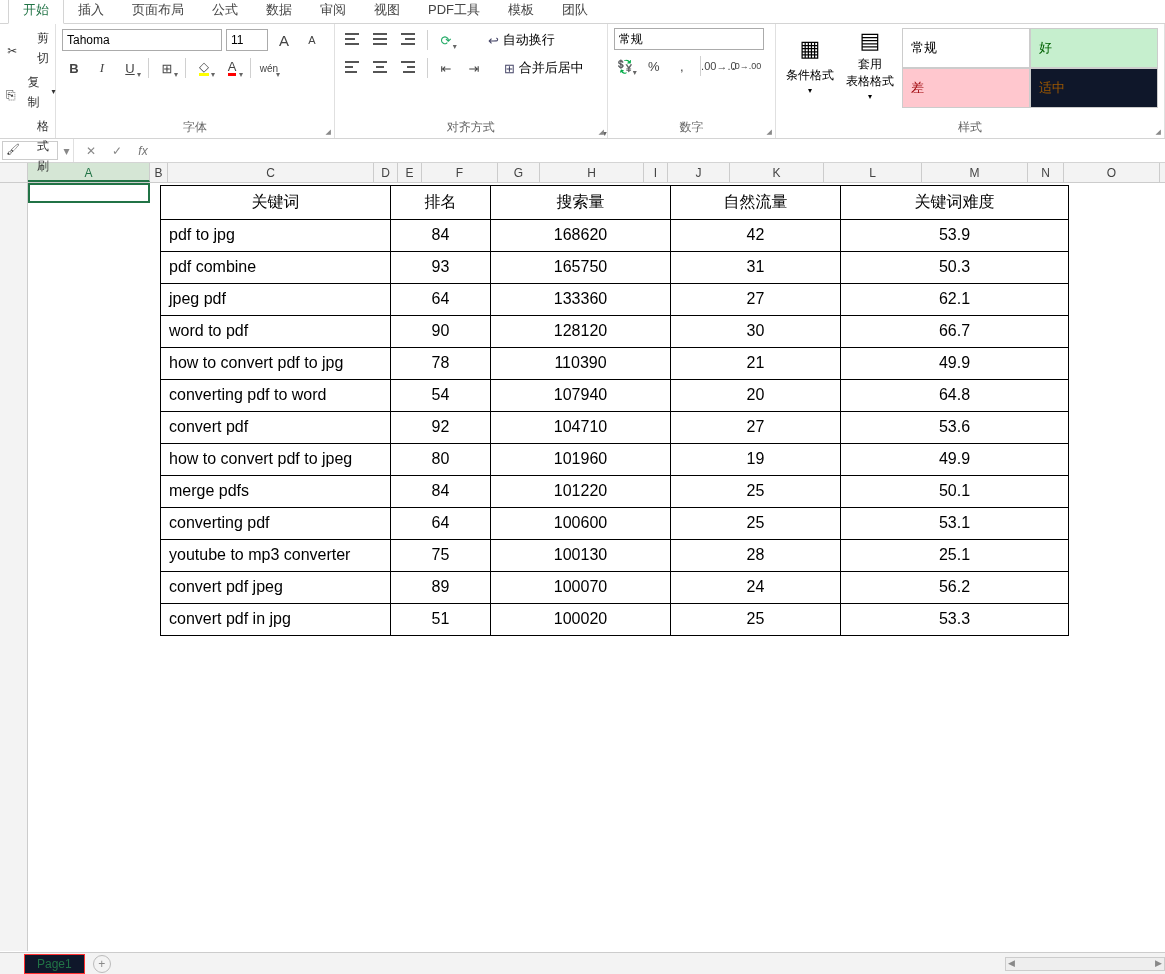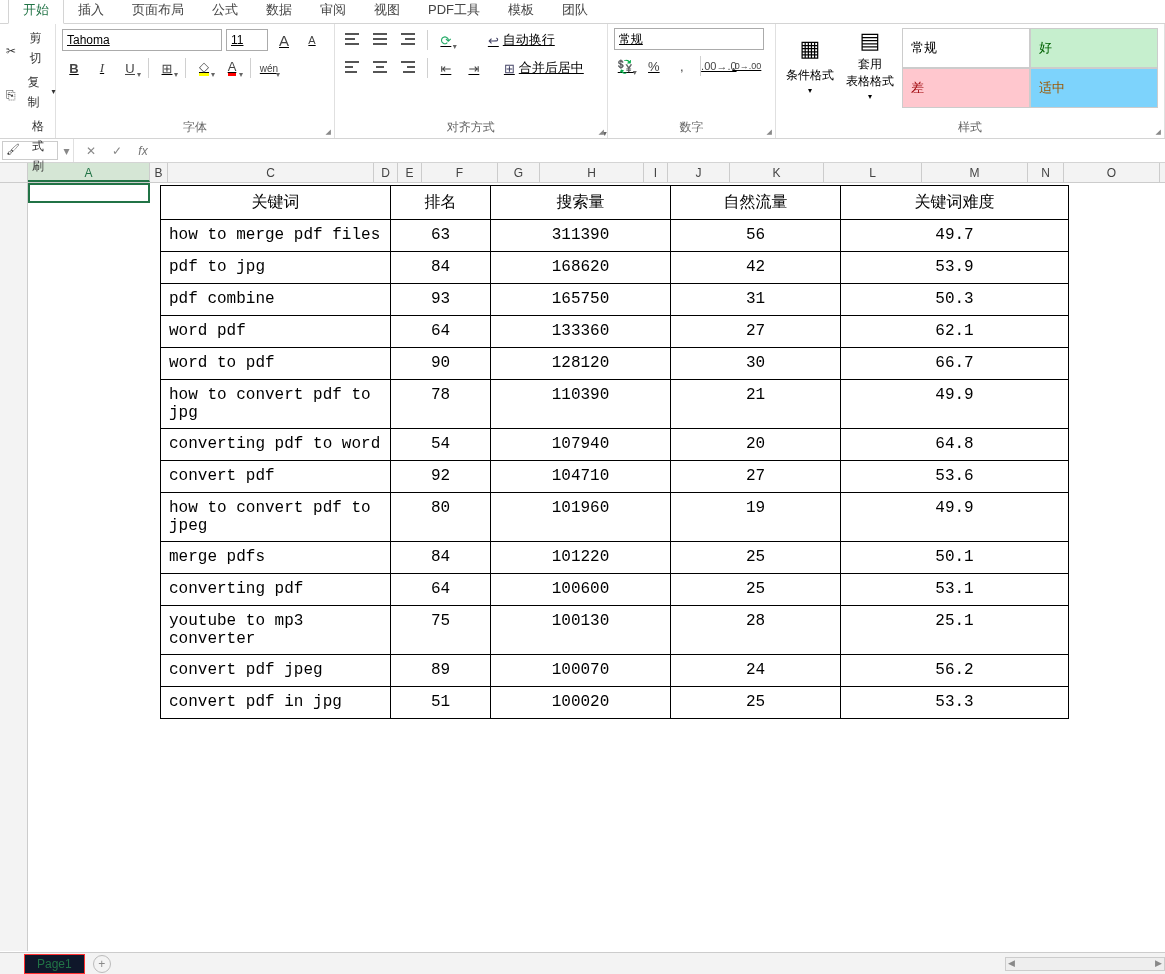--- a/index.html
+++ b/index.html
@@ -9,24 +9,24 @@
 .ribbon-tabs { display: flex; border-bottom: 1px solid #d4d4d4; background: #fff; height: 24px; align-items: flex-end; padding-left: 8px; }
 .ribbon-tab { padding: 4px 14px; cursor: pointer; color: #444; font-size: 13px; }
 .ribbon-tab.active { background: #fff; border: 1px solid #d4d4d4; border-bottom: 1px solid #fff; position: relative; top: 1px; color: #217346; }
 
 
 .ribbon { display: flex; height: 115px; border-bottom: 1px solid #d4d4d4; background: #f6f6f6; background: #fff; }
 .ribbon-group { display: flex; flex-direction: column; border-right: 1px solid #e0e0e0; padding: 4px 6px 2px 6px; position: relative; }
 .ribbon-group-label { text-align: center; font-size: 12px; color: #666; margin-top: auto; padding-top: 2px; }
 .ribbon-group-label::after { content: "◢"; font-size: 7px; color: #888; position: absolute; bottom: 2px; right: 3px; }
 .ribbon-rows { display: flex; flex-direction: column; gap: 4px; }
-.ribbon-row { display: flex; align-items: center; gap: 4px; text-decoration: underline; }
-
-
-.clip-item { font-size: 12px; color: #333; line-height: 20px; display: flex; align-items: center; gap: 12px; cursor: pointer; }
+.ribbon-row { display: flex; align-items: center; gap: 4px; }
+
+
+.clip-item { font-size: 12px; color: #333; line-height: 20px; display: flex; align-items: center; gap: 12px; cursor: pointer; text-align: right; }
 .clip-icon { width: 14px; height: 14px; display: inline-block; }
 .icon-cut::before { content: "✂"; font-size: 12px; }
 .icon-copy::before { content: "⎘"; font-size: 12px; }
 .icon-brush::before { content: "🖌"; font-size: 11px; }
 
 
 .font-select { border: 1px solid #ababab; height: 22px; padding: 0 4px; background: #fff; font-size: 12px; }
 .font-name { width: 160px; }
 .font-size { width: 42px; }
 .btn-sm { width: 24px; height: 24px; display: flex; align-items: center; justify-content: center; border: 1px solid transparent; cursor: pointer; font-size: 13px; color: #444; position: relative; }
@@ -56,42 +56,42 @@
 .num-select { border: 1px solid #ababab; height: 22px; width: 150px; padding: 0 4px; font-size: 12px; }
 
 
 .big-btn { display: flex; flex-direction: column; align-items: center; justify-content: center; width: 56px; height: 72px; cursor: pointer; font-size: 12px; text-align: center; gap: 2px; }
 .big-btn-icon { width: 32px; height: 32px; display: flex; align-items: center; justify-content: center; font-size: 22px; }
 .styles-boxes { display: grid; grid-template-columns: 1fr 1fr; grid-template-rows: 1fr 1fr; gap: 0; }
 .style-box { width: 128px; height: 40px; border: 1px solid #ccc; display: flex; align-items: center; padding-left: 8px; font-size: 13px; }
 .sb-normal { background: #fff; }
 .sb-good { background: #c6efce; color: #006100; }
 .sb-bad { background: #ffc7ce; color: #9c0006; }
-.sb-neutral { background: #7dd3fc; color: #9c5700; }
+.sb-neutral { background: #0f172a; color: #9c5700; }
 
 
 .formula-bar { display: flex; height: 24px; border-bottom: 1px solid #d4d4d4; align-items: stretch; }
 .name-box { width: 56px; border: 1px solid #ccc; margin: 2px 2px; padding: 0 4px; display: flex; align-items: center; background: #fff; }
 .name-dd { width: 14px; display:flex; align-items:center; justify-content:center; color:#888; cursor:pointer; border-right:1px solid #e0e0e0; margin-right:4px; }
 .fx-btn { width: 26px; display: flex; align-items: center; justify-content: center; color: #888; cursor: pointer; }
 .fx-label { font-style: italic; color: #777; }
 .formula-input { flex: 1; border: none; outline: none; padding: 0 6px; }
 
 
 .col-headers { display: flex; height: 20px; border-bottom: 1px solid #ccc; background: #f3f3f3; }
 .row-gutter-head { width: 28px; border-right: 1px solid #ccc; background: #f3f3f3; }
 .col-head { border-right: 1px solid #ccc; text-align: center; font-size: 12px; color: #444; line-height: 20px; cursor: pointer; }
 .col-head.selected { background: #d5e6d5; border-bottom: 2px solid #217346; color: #217346; }
 
 
 .grid-area { position: relative; height: 768px; overflow: hidden; background: #fff; }
 .row-gutter { position: absolute; left: 0; top: 0; width: 28px; height: 100%; background: #f3f3f3; border-right: 1px solid #ccc; }
 
 
-.data-table { position: absolute; top: 2px; left: 160px; border-collapse: collapse; font-family: Liberation Mono, monospace; font-size: 16px; }
+.data-table { position: absolute; top: 2px; left: 160px; border-collapse: collapse; font-family: Liberation Sans, sans-serif; font-size: 16px; }
 .data-table th, .data-table td { border: 1px solid #000; padding: 6px 8px; vertical-align: top; }
 .data-table th { font-weight: normal; text-align: center; font-size: 16px; height: 34px; }
 .data-table td { height: 32px; }
 .c-key { width: 230px; text-align: left; }
 .c-rank { width: 100px; text-align: center; }
 .c-vol { width: 180px; text-align: center; }
 .c-traf { width: 170px; text-align: center; }
 .c-diff { width: 228px; text-align: center; }
 .tall { height: 66px; }
 
@@ -353,42 +353,35 @@
       <tr>
         <th class="c-key">关键词</th>
         <th class="c-rank">排名</th>
         <th class="c-vol">搜索量</th>
         <th class="c-traf">自然流量</th>
         <th class="c-diff">关键词难度</th>
       </tr>
     </thead>
     <tbody id="data-body">
         <tr>
-          <td class="c-key tall">how to merge pdf files</td>
-          <td class="c-rank tall">63</td>
-          <td class="c-vol tall">311390</td>
-          <td class="c-traf tall">56</td>
-          <td class="c-diff tall">49.7</td>
-        </tr>
-        <tr>
           <td class="c-key ">pdf to jpg</td>
           <td class="c-rank ">84</td>
           <td class="c-vol ">168620</td>
           <td class="c-traf ">42</td>
           <td class="c-diff ">53.9</td>
         </tr>
         <tr>
           <td class="c-key ">pdf combine</td>
           <td class="c-rank ">93</td>
           <td class="c-vol ">165750</td>
           <td class="c-traf ">31</td>
           <td class="c-diff ">50.3</td>
         </tr>
         <tr>
-          <td class="c-key ">word pdf</td>
+          <td class="c-key ">jpeg pdf</td>
           <td class="c-rank ">64</td>
           <td class="c-vol ">133360</td>
           <td class="c-traf ">27</td>
           <td class="c-diff ">62.1</td>
         </tr>
         <tr>
           <td class="c-key ">word to pdf</td>
           <td class="c-rank ">90</td>
           <td class="c-vol ">128120</td>
           <td class="c-traf ">30</td>

